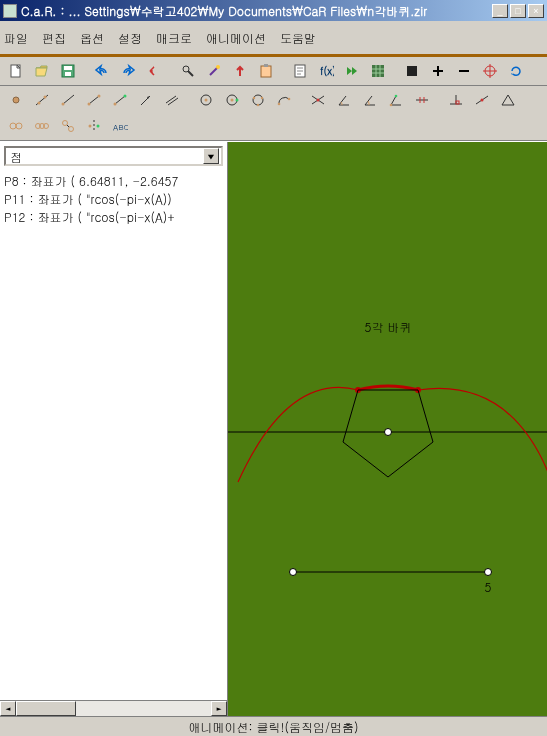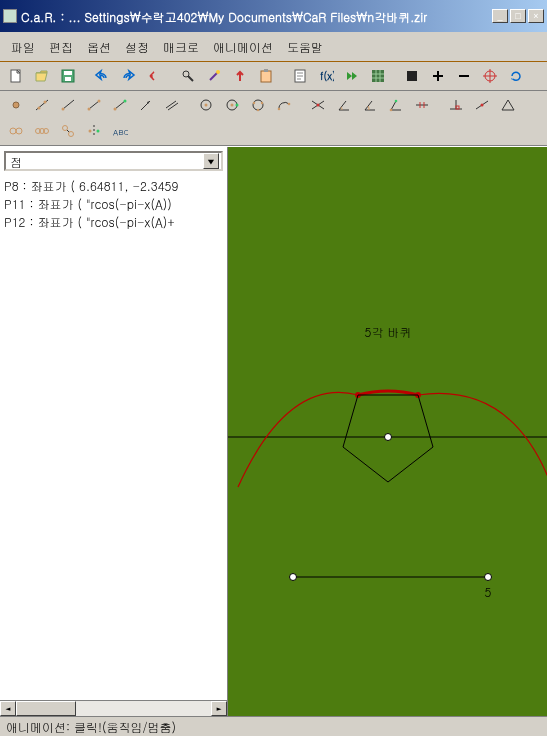--- a/index.html
+++ b/index.html
@@ -10,49 +10,49 @@
     background: #d4d0c8;
     width: 547px;
     height: 736px;
     overflow: hidden;
     display: flex;
     flex-direction: column;
   }
   .titlebar {
     background: linear-gradient(to right, #0a246a, #a6caf0);
     color: #fff;
-    height: 32px;
+    height: 21px;
     display: flex;
     align-items: center;
     padding: 0 3px;
     gap: 4px;
   }
   .titlebar .icon { width:14px; height:14px; background:#c8e0d0; border:1px solid #888; }
   .titlebar .ttext { font-weight: bold; flex:1; white-space: nowrap; overflow:hidden; }
   .winbtns { display:flex; gap:2px; }
   .winbtn { width:16px; height:14px; background:#d4d0c8; border:1px solid #fff; border-right-color:#404040; border-bottom-color:#404040; font-size:9px; line-height:12px; text-align:center; font-family:Arial; }
-  .menubar { background:#d4d0c8; height:30px; display:flex; align-items:center; gap:14px; padding:0 11px; border-bottom:1px solid #a16207; }
+  .menubar { background:#d4d0c8; height:36px; display:flex; align-items:center; gap:14px; padding:0 4px; border-bottom:3px solid #a16207; }
   .menuitem { cursor:default; }
   .toolbar { background:#d4d0c8; padding:3px 5px; display:flex; flex-wrap:wrap; gap:4px; align-items:center; border-bottom:1px solid #808080; }
   .tbtn { width:22px; height:22px; border:1px solid #d4d0c8; display:flex; align-items:center; justify-content:center; font-size:13px; }
   .sep { width:4px; }
   .mainarea { flex:1; display:flex; overflow:hidden; background:#fff; border-top:1px solid #fff; }
   .left { width:228px; background:#fff; border-right:1px solid #808080; display:flex; flex-direction:column; }
   .combo { margin:4px; height:20px; display:flex; border:2px inset #d4d0c8; background:#fff; align-items:center; padding:0 2px; }
   .combo .txt { flex:1; padding:0 2px; }
   .combo .drop { width:16px; height:16px; background:#d4d0c8; border:1px solid #fff; border-right-color:#404040; border-bottom-color:#404040; display:flex; align-items:center; justify-content:center; font-size:8px; }
   .list { flex:1; overflow:auto; padding:2px; position:relative; }
   .list-item { white-space:nowrap; padding:1px 2px; line-height:16px; }
   .hscroll { height:16px; background:#d4d0c8; border-top:1px solid #808080; display:flex; }
   .hscroll .ar { width:16px; background:#d4d0c8; border:1px solid #fff; border-right-color:#404040; border-bottom-color:#404040; font-size:8px; display:flex; align-items:center; justify-content:center; }
   .hscroll .track { flex:1; background:repeating-conic-gradient(#d4d0c8 0% 25%, #fff 0% 50%) 0/2px 2px; display:flex; }
   .hscroll .thumb { width:60px; background:#d4d0c8; border:1px solid #fff; border-right-color:#404040; border-bottom-color:#404040; }
   .canvas { flex:1; position:relative; background:#4d7c0f; }
   .canvas svg { position:absolute; top:0; left:0; }
-  .statusbar { height:20px; border-top:1px solid #808080; background:#d4d0c8; display:flex; align-items:center; padding:0 6px; }
+  .statusbar { height:20px; border-top:1px solid #808080; background:#d4d0c8; display:flex; align-items:center; padding:0 6px;justify-content:center; }
   
   
 </style>
 </head>
 <body>
 
 <div class="titlebar">
   <div class="icon"></div>
   <div class="ttext">C.a.R. : ...  Settings\수락고402\My Documents\CaR Files\n각바퀴.zir</div>
   <div class="winbtns">
@@ -354,21 +354,21 @@
     </div>
 </div>
 
 <div class="mainarea">
   <div class="left">
     <div class="combo">
       <span class="txt">점</span>
       <span class="drop">▼</span>
     </div>
     <div class="list">
-      <div class="list-item">P8 : 좌표가 ( 6.64811, -2.3459</div>
+      <div class="list-item">P8 : 좌표가 ( 6.64811, -2.6457</div>
       <div class="list-item">P11 : 좌표가 ( "rcos(-pi-x(A))</div>
       <div class="list-item">P12 : 좌표가 ( "rcos(-pi-x(A)+</div>
     </div>
     <div class="hscroll">
       <div class="ar">◄</div>
       <div class="track">
           <div class="thumb"></div>
         </div>
       <div class="ar">►</div>
     </div>

